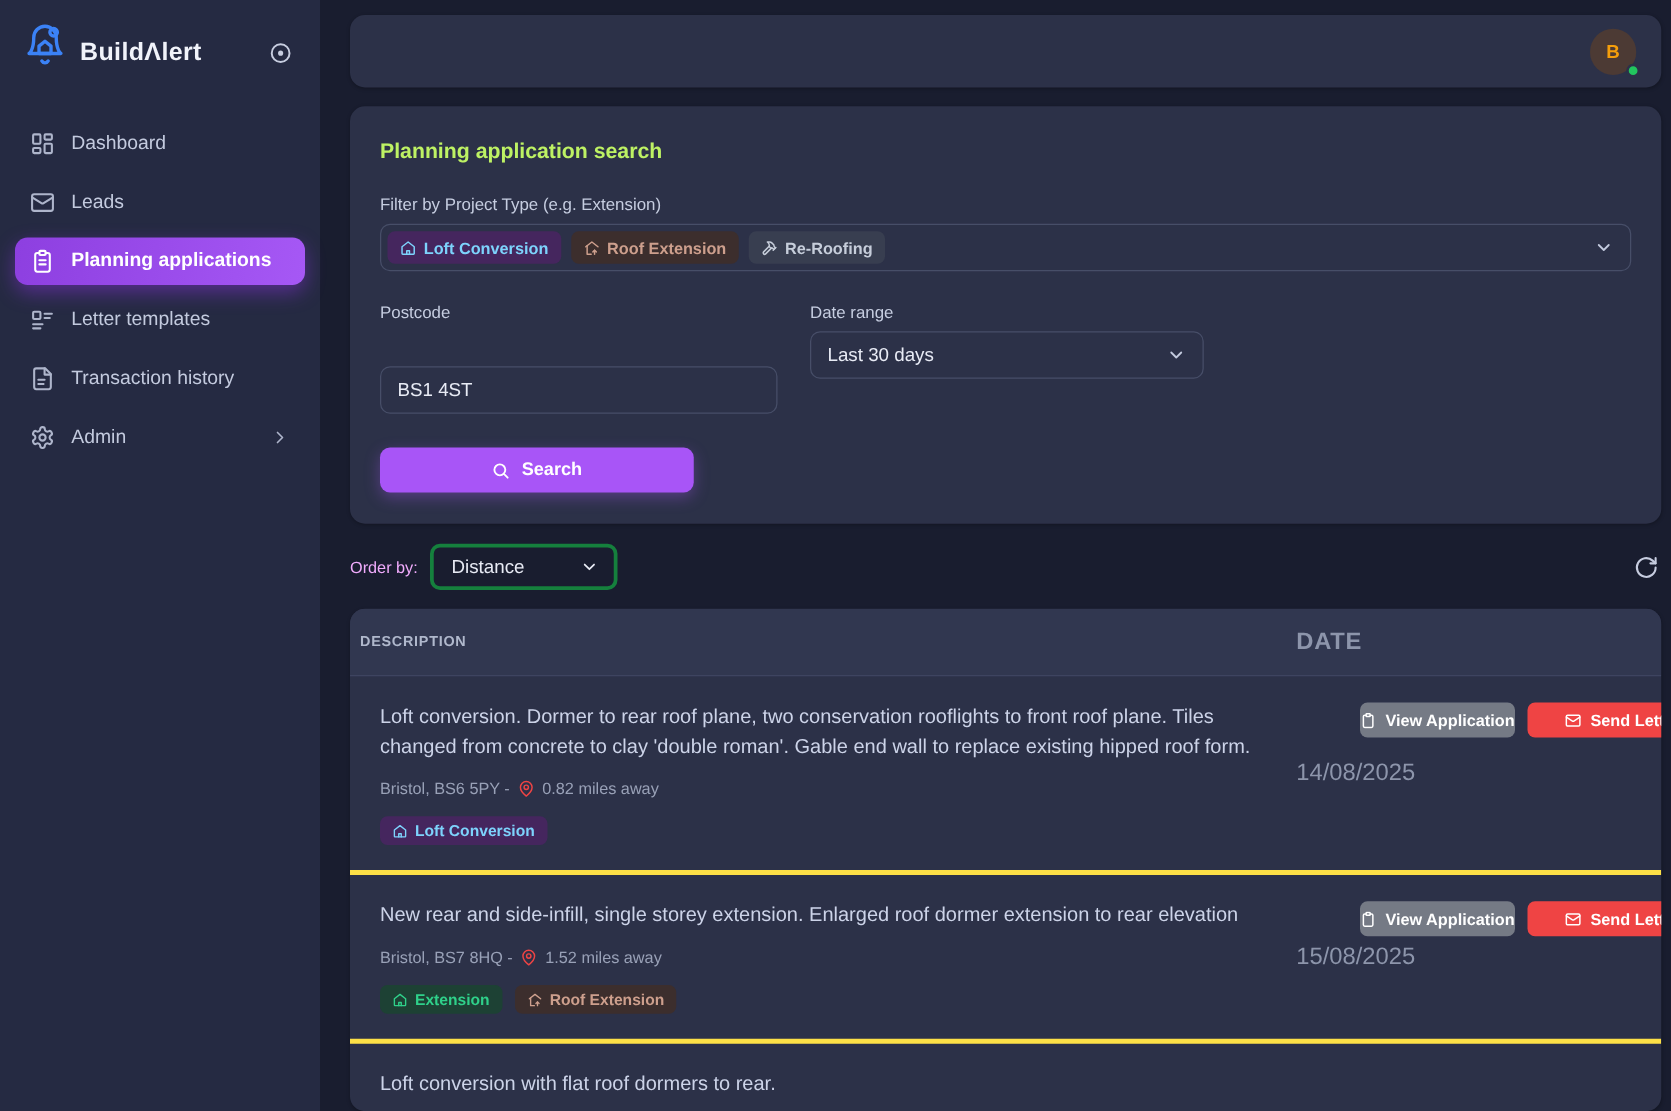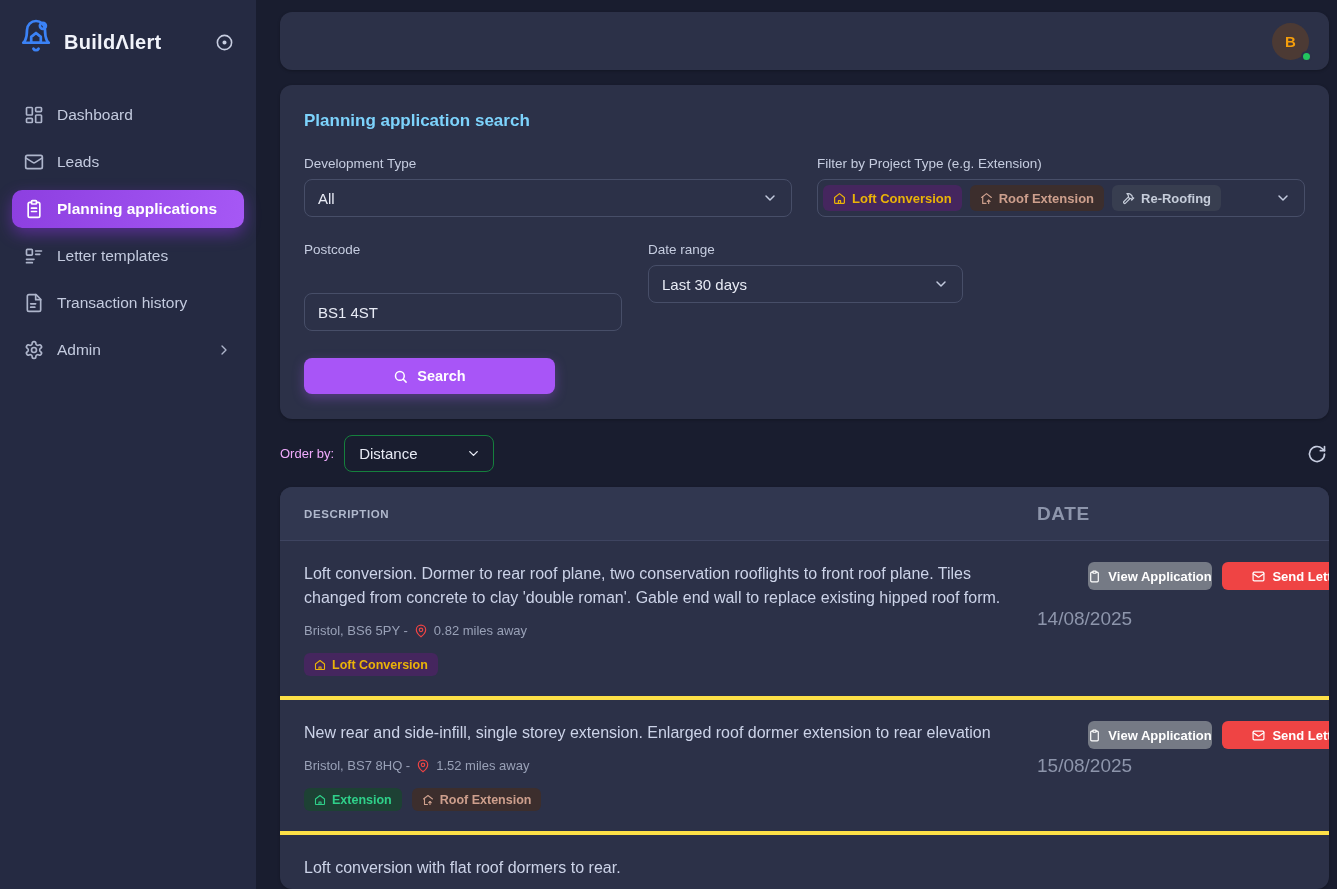--- a/index.html
+++ b/index.html
@@ -59,21 +59,21 @@
     width:11px; height:11px; border-radius:50%;
     background:#22c55e; border:2px solid #2c3148;
   }
 
   
   .search-card {
     margin-top:15px; background:#2c3148; border-radius:12px;
     padding:26px 24px 25px; flex-shrink:0;
     box-shadow:0 1px 3px rgba(0,0,0,.25);
   }
-  .search-title { font-size:17px; font-weight:700; color:#7dd3fc; margin-bottom:25px; }
+  .search-title { font-size:17px; font-weight:700; color:#bef264; margin-bottom:25px; }
   .form-row { display:flex; gap:25px; }
   .field { display:flex; flex-direction:column; }
   .field-label { font-size:13.5px; color:#c6cde0; margin-bottom:8px; }
   .control {
     height:38px; border:1px solid #474e68; border-radius:8px;
     display:flex; align-items:center; justify-content:space-between;
     padding:0 13px; font-size:15px; color:#e8ebf5;
     background:transparent; width:100%; cursor:pointer;
   }
   .control .chev { color:#c3cade; }
@@ -85,52 +85,52 @@
 
   .multi { padding:0 13px 0 5px; gap:8px; }
   .multi-tags { display:flex; gap:8px; align-items:center; flex:1; }
 
   .tag {
     display:inline-flex; align-items:center; gap:6px;
     height:26px; padding:0 10px; border-radius:6px;
     font-size:13px; font-weight:700; white-space:nowrap;
   }
   .tag-sm { height:23px; font-size:12.5px; }
-  .tag-purple { background:#45265e; color:#eab308; }
+  .tag-purple { background:#45265e; color:#7dd3fc; }
   .tag-brown  { background:#3c2e2d; color:#cd9f8d; }
   .tag-gray   { background:#383e50; color:#c6cdda; }
   .tag-green  { background:#1d4134; color:#2fd08a; }
 
   .search-btn {
     margin-top:27px; width:251px; height:36px;
     border-radius:8px; border:none; background:#a855f7;
     color:#fff; font-weight:700; font-size:14.5px; font-family:inherit;
     display:flex; align-items:center; justify-content:center; gap:9px;
     cursor:pointer; box-shadow:0 4px 12px rgba(168,85,247,.35);
   }
 
   
   .order-row { display:flex; align-items:center; gap:10px; margin:16px 0 15px; flex-shrink:0; }
   .order-label { font-size:13px; color:#f0abfc; }
   .order-select {
-    width:150px; height:37px; border:1px solid #15803d; border-radius:8px;
+    width:150px; height:37px; border:3px solid #15803d; border-radius:8px;
     background:transparent; display:flex; align-items:center; justify-content:space-between;
     padding:0 12px 0 14px; font-size:15px; color:#e8ebf5; cursor:pointer;
   }
   .refresh-btn { margin-left:auto; background:none; border:none; color:#c7cde0; cursor:pointer; padding:2px; }
 
   
   .table-card {
     background:#2c3148; border-radius:12px; overflow:hidden; flex:1;
     box-shadow:0 1px 3px rgba(0,0,0,.25);
   }
   .thead {
     display:flex; gap:24px; align-items:center;
     background:#313750; height:54px;
-    padding:0 22px 0 24px;
+    padding:0 22px 0 8px;
     border-bottom:1px solid #3e4460;
   }
   .th { font-size:11.5px; font-weight:700; letter-spacing:.6px; color:#b0b8cc; }
   .trow {
     display:flex; gap:24px;
     padding:21px 22px 20px 24px;
     border-bottom:4px solid #fde047;
   }
   .cell-desc { flex:1; min-width:0; }
   .cell-date { width:94px; display:flex; align-items:center; font-size:19px; color:#8d95ab; }
@@ -249,31 +249,20 @@
     <div class="avatar-wrap">
       <div class="avatar">B</div>
       <span class="status-dot"></span>
     </div>
   </header>
 
   <section class="search-card">
     <h2 class="search-title">Planning application search</h2>
 
     <div class="form-row">
-      <div class="field f-grow">
-        <span class="field-label">Development Type</span>
-        <div class="control">
-          <span>All</span>
-          <span class="chev">
-            <svg width="16" height="16" viewBox="0 0 24 24" fill="none" stroke="currentColor" stroke-width="2.2" stroke-linecap="round" stroke-linejoin="round">
-                <path d="m6 9 6 6 6-6"></path>
-              </svg>
-          </span>
-        </div>
-      </div>
 
       <div class="field f-grow">
         <span class="field-label">Filter by Project Type (e.g. Extension)</span>
         <div class="control multi">
           <div class="multi-tags">
             <span class="tag tag-purple">
               <svg width="13" height="13" viewBox="0 0 24 24" fill="none" stroke="currentColor" stroke-width="2.2" stroke-linecap="round" stroke-linejoin="round">
                   <path d="m3 10 9-7 9 7v10a1 1 0 0 1-1 1H4a1 1 0 0 1-1-1Z"></path>
                   <path d="M10 21v-5h4v5"></path>
                 </svg>

